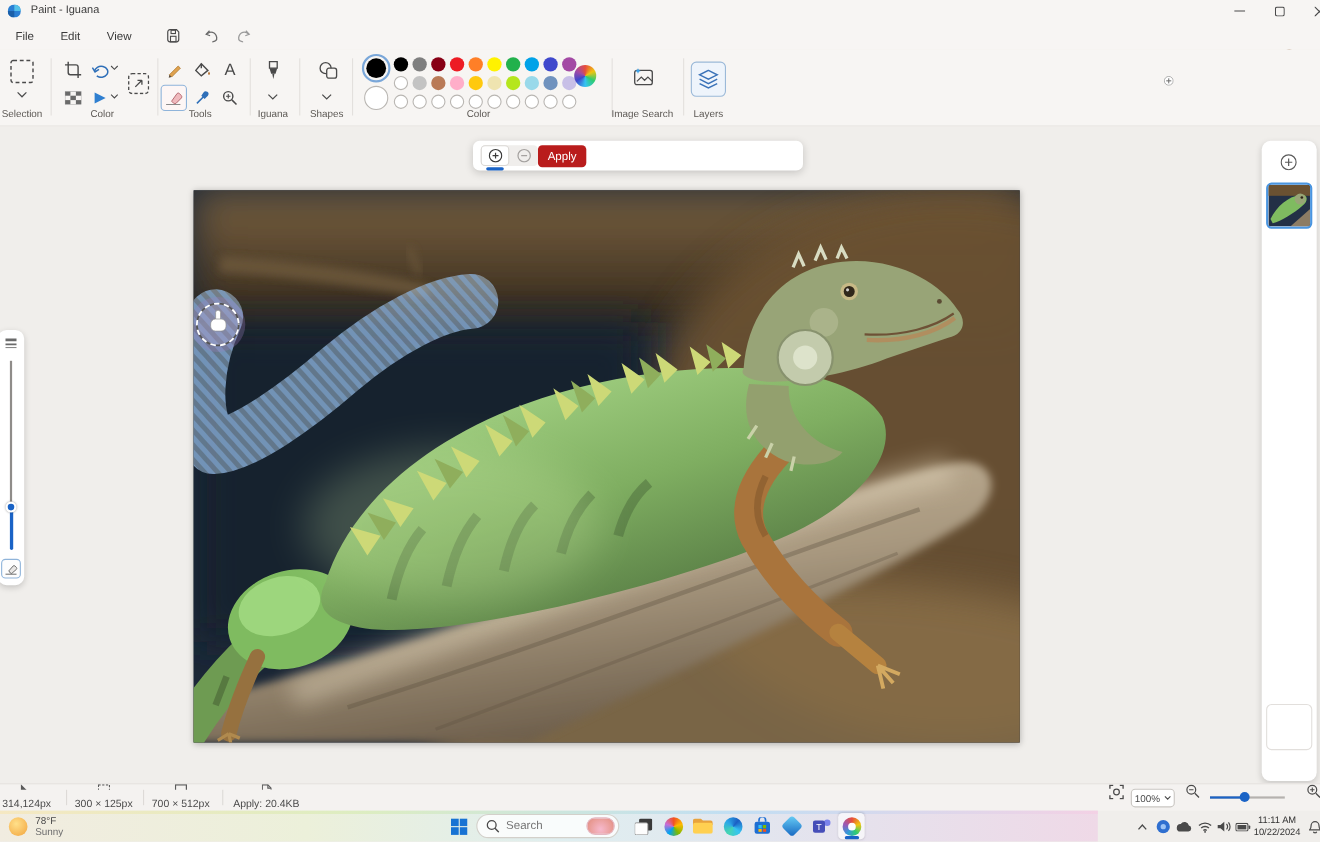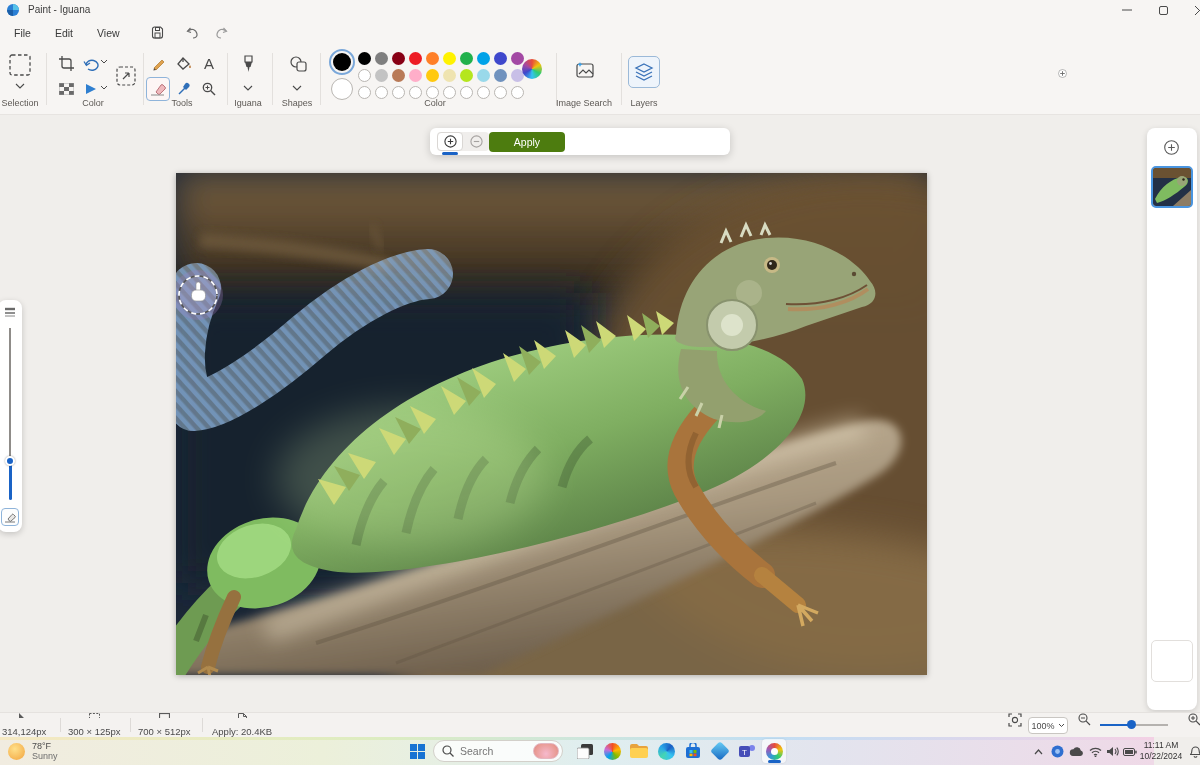--- a/index.html
+++ b/index.html
@@ -23,21 +23,21 @@
   .swatch.empty { background:#fff; border:1px solid #b9b6b2; }
   #palette-grid { position:absolute; left:358px; top:7px; display:grid; grid-template-columns:repeat(10,13px); grid-auto-rows:13px; column-gap:4px; row-gap:4px; }
   
   #workspace { position:absolute; left:0; top:116px; width:1200px; height:596px; background:#f0eeeb; }
   #erase-banner { position:absolute; left:430px; top:12px; width:300px; height:27px; background:#fff; border-radius:6px; box-shadow:0 2px 8px rgba(0,0,0,.18); display:flex; align-items:center; }
   #toggle-group { position:relative; margin-left:7px; width:52px; height:19px; background:#f0eeec; border-radius:4px; display:flex; }
   .toggle-cell { width:26px; height:19px; display:flex; align-items:center; justify-content:center; }
   .toggle-cell.on { background:#fff; border:1px solid #dad7d4; border-radius:4px; }
   #toggle-underline { position:absolute; left:5px; bottom:-4px; width:16px; height:3px; border-radius:2px; background:#1a63c6; }
   #banner-text { font-size:10.5px; color:#3a3a3a; margin-left:12px; flex:1; }
-  #apply-btn { width:76px; height:20px; margin-right:5px; background:#4d7c0f; color:#fff; font-size:10.5px; border:none; border-radius:4px; display:flex; align-items:center; justify-content:center; }
+  #apply-btn { width:44px; height:20px; margin-right:5px; background:#b91c1c; color:#fff; font-size:10.5px; border:none; border-radius:4px; display:flex; align-items:center; justify-content:center; }
   
   #size-panel { position:absolute; left:-2px; top:184px; width:24px; height:232px; background:#fff; border-radius:8px; box-shadow:0 2px 6px rgba(0,0,0,.18); }
   #size-track { position:absolute; left:11px; top:28px; width:2px; height:132px; background:#8f8c89; }
   #size-fill { position:absolute; left:11px; top:160px; width:3px; height:40px; background:#1a63c6; border-radius:2px; }
   #size-thumb { position:absolute; left:7px; top:156px; width:10px; height:10px; border-radius:50%; background:#1a63c6; border:2px solid #fff; box-shadow:0 0 2px rgba(0,0,0,.4); }
   #size-tool-btn { position:absolute; left:3px; top:208px; width:18px; height:18px; border:1px solid #8fb4da; border-radius:4px; background:#fdfdfd; display:flex; align-items:center; justify-content:center; }
   
   #canvas-wrap { position:absolute; left:176px; top:57px; width:751px; height:502px; box-shadow:0 1px 6px rgba(0,0,0,.28); background:#1c2838; }
   
   #layers-panel { position:absolute; left:1147px; top:12px; width:50px; height:582px; background:#fff; border-radius:8px; box-shadow:0 2px 6px rgba(0,0,0,.15); }
@@ -47,21 +47,21 @@
   #layer-thumb-bg { top:512px; border:1px solid #e2dfdc; }
   
   #statusbar { position:absolute; left:0; top:712px; width:1200px; height:25px; background:#f4f2f0; border-top:1px solid #e5e2df; font-size:9.5px; color:#4a4a4a; }
   .sb-item { position:absolute; top:0; height:24px; display:flex; align-items:center; gap:8px;flex-direction:column; }
   .sb-sep { position:absolute; top:5px; width:1px; height:14px; background:#dddad7; }
   #zoom-select { position:absolute; left:1028px; top:4px; width:40px; height:17px; border:1px solid #c9c6c2; background:#fff; border-radius:4px; display:flex; align-items:center; justify-content:center; gap:3px; font-size:9px; }
   #zoom-slider { position:absolute; left:1100px; top:11px; width:68px; height:2px; background:#b5b2af; }
   #zoom-slider-fill { position:absolute; left:0; top:0; width:31px; height:2px; background:#1a63c6; }
   #zoom-slider-thumb { position:absolute; left:27px; top:-4px; width:9px; height:9px; border-radius:50%; background:#1a63c6; }
   
-  #taskbar { position:absolute; left:0; top:737px; width:1154px; height:28px;
+  #taskbar { position:absolute; left:0; top:737px; width:998px; height:28px;
     background:linear-gradient(90deg,#f1ece0 0%,#ecf0da 28%,#dfeef0 52%,#e3e4ee 72%,#efd9e7 100%); }
   #taskbar::before { content:""; position:absolute; left:0; top:0; width:100%; height:3px;
     background:linear-gradient(90deg,#f6e7bb,#d9ecba,#b9dcf4,#f4cfe4); opacity:.8; }
   .tb-app { position:absolute; top:2px; width:24px; height:24px; display:flex; align-items:center; justify-content:center; border-radius:4px; }
   .tb-app.active { background:rgba(255,255,255,.65); box-shadow:0 0 2px rgba(0,0,0,.12); }
   #search-pill { position:absolute; left:433px; top:3px; width:130px; height:22px; background:rgba(255,255,255,.8); border:1px solid #d3d0ca; border-radius:11px; display:flex; align-items:center; }
   #search-input { border:none; background:transparent; outline:none; font-size:10.5px; color:#444; width:70px; font-family:"Liberation Sans",sans-serif; }
   #search-thumb { width:26px; height:16px; border-radius:8px; margin-left:auto; margin-right:3px; background:radial-gradient(circle at 50% 70%,#f6b9cd,#e89a93 70%,#d9807f); border:1px solid #e4b7c2; }
   .tray-ic { position:absolute; top:7px; width:15px; height:15px; display:flex; align-items:center; justify-content:center; }
   #clock { position:absolute; left:1136px; top:3px; width:50px; text-align:center; font-size:8.5px; line-height:11px; color:#333; }

